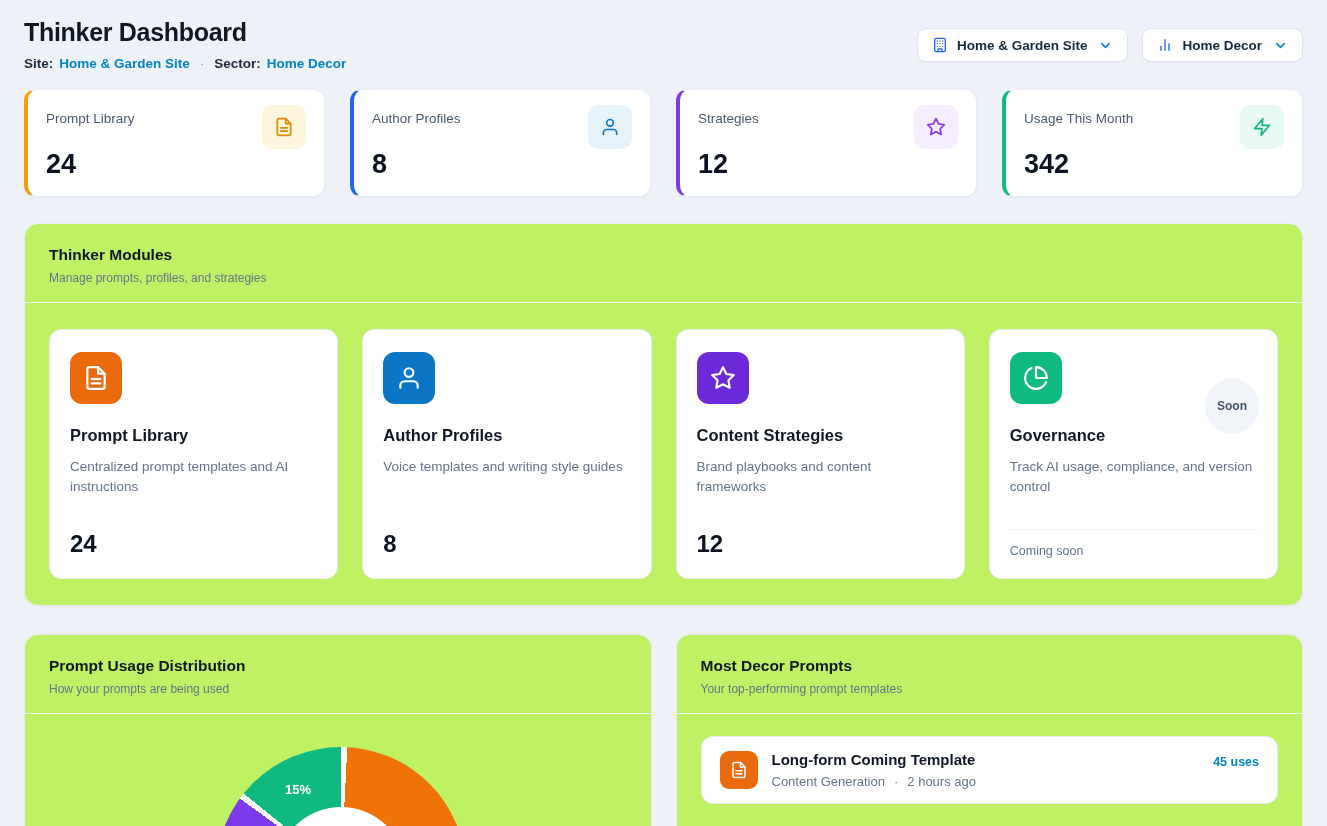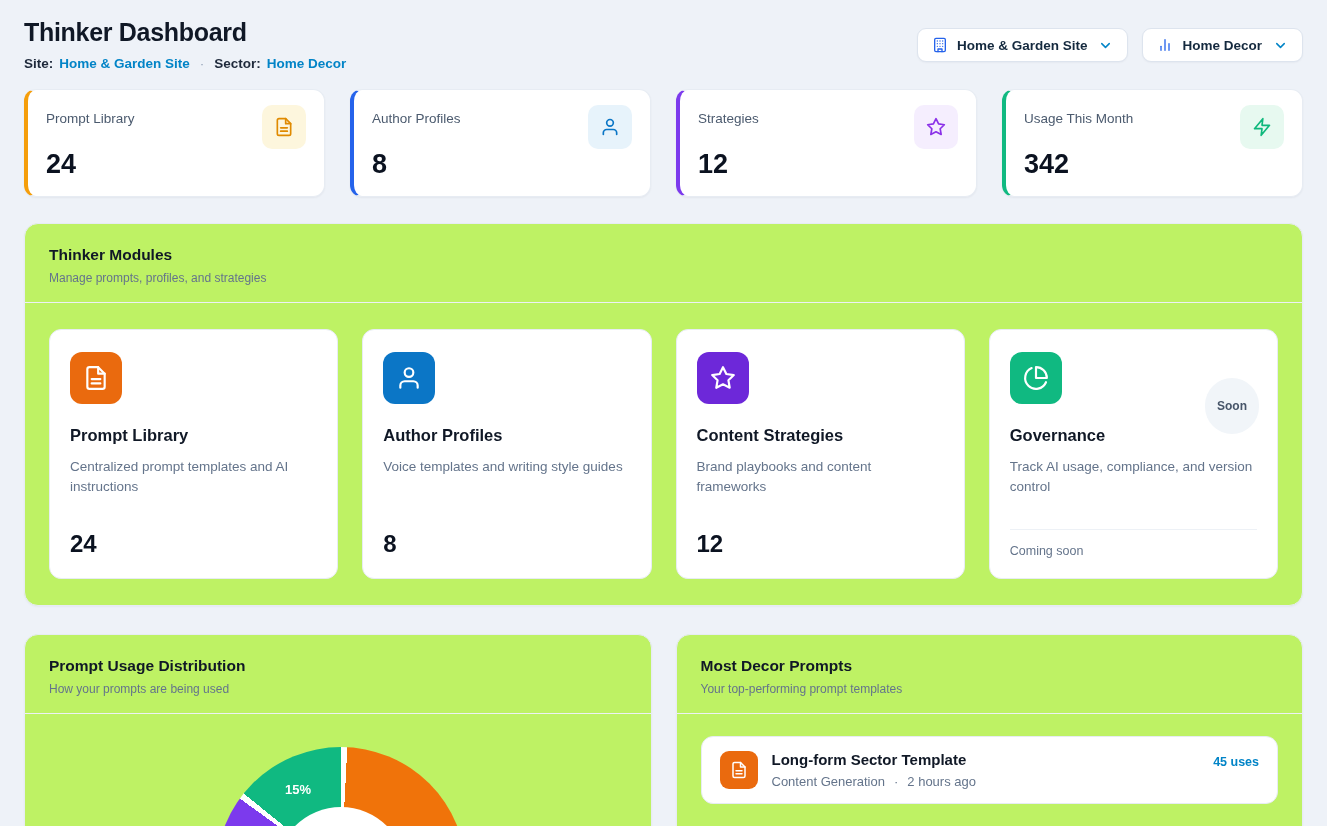--- a/index.html
+++ b/index.html
@@ -306,21 +306,21 @@
         <div class="prompt-item">
           <span class="prompt-icon">
             <svg viewBox="0 0 24 24" width="18" height="18" fill="none" stroke="currentColor" stroke-width="2" stroke-linecap="round" stroke-linejoin="round">
                 <path d="M14 2H6a2 2 0 0 0-2 2v16a2 2 0 0 0 2 2h12a2 2 0 0 0 2-2V8z"></path>
                 <polyline points="14 2 14 8 20 8"></polyline>
                 <line x1="16" y1="13" x2="8" y2="13"></line>
                 <line x1="16" y1="17" x2="8" y2="17"></line>
               </svg>
           </span>
           <div class="prompt-info">
-            <div class="prompt-title">Long-form Sector Template</div>
+            <div class="prompt-title">Long-form Coming Template</div>
             <div class="prompt-meta">
               <span>Content Generation</span>
               <span>·</span>
               <span>2 hours ago</span>
             </div>
           </div>
           <span class="prompt-uses">45 uses</span>
         </div>
       </div>
     </div>

